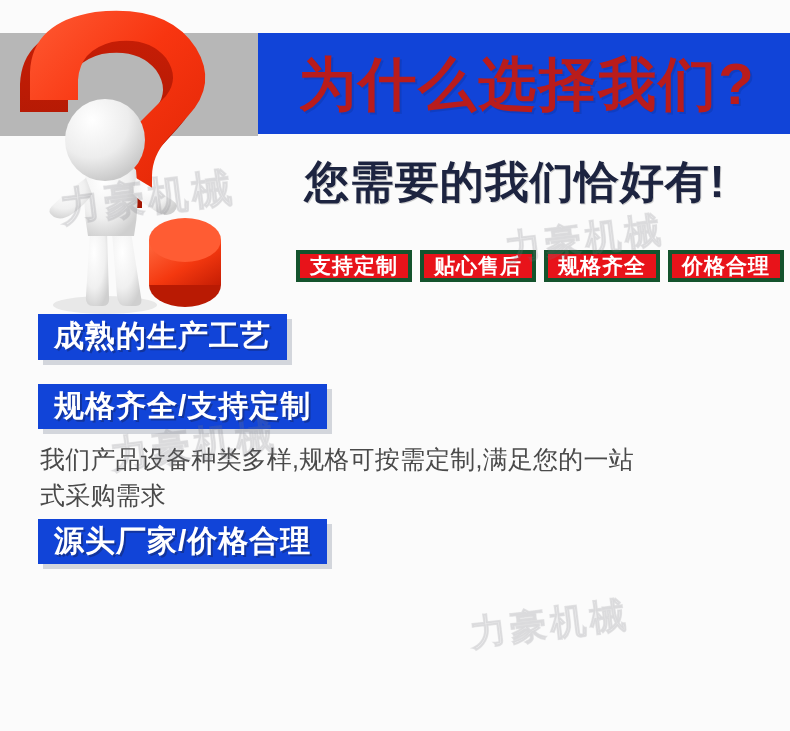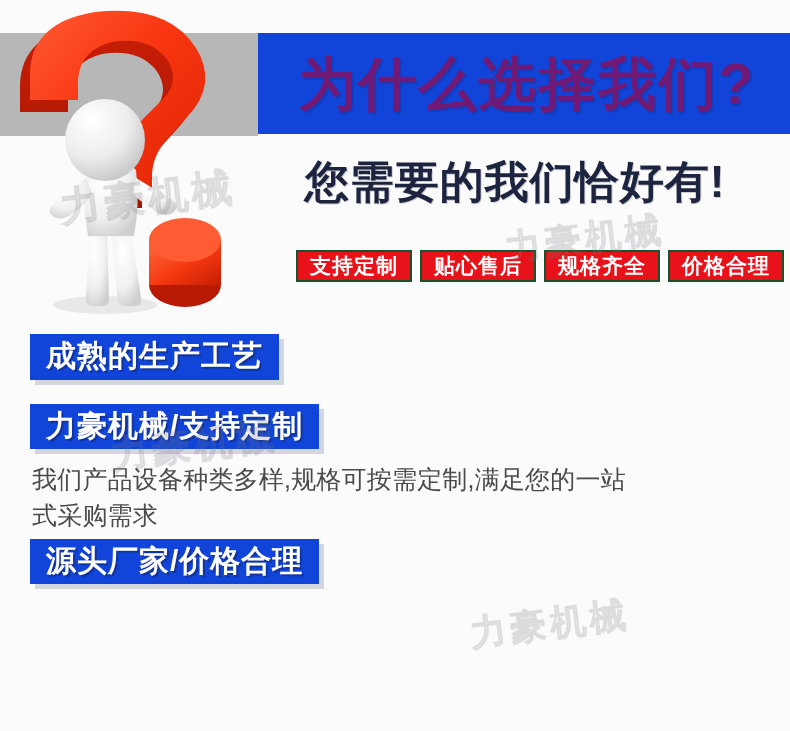--- a/index.html
+++ b/index.html
@@ -63,21 +63,21 @@
   }
   .title-main {
     position: absolute;
     left: 272px; top: 38px;
     width: 510px; height: 92px;
     display: flex;
     align-items: center;
     justify-content: center;
     font-size: 58px;
     font-weight: 700;
-    color: #701a75;
+    color: #b91c1c;
     letter-spacing: 2px;
     line-height: 1;
     z-index: 3;
     text-shadow: 2px 2px 0 rgba(0,0,0,0.10);
   }
   .title-sub {
     position: absolute;
     left: 265px; top: 158px;
     width: 500px;
     text-align: center;
@@ -96,21 +96,21 @@
     left: 296px; top: 250px;
     width: 488px;
     display: flex;
     gap: 8px;
     z-index: 5;
   }
   .badge {
     flex: 1 1 0;
     height: 32px;
     background: #e8131a;
-    border: 2px solid #14532d;
+    border: 4px solid #14532d;
     color: #ffffff;
     font-size: 21px;
     font-weight: 700;
     letter-spacing: 1px;
     display: flex;
     align-items: center;
     justify-content: center;
     box-sizing: border-box;
   }
 
@@ -119,23 +119,24 @@
     position: absolute;
     left: 0; top: 0;
     width: 270px; height: 320px;
     z-index: 2;
     pointer-events: none;
   }
 
   
   #features {
     position: absolute;
-    left: 0; top: 330px;
+    left: 0; top: 310px;
     width: 677px;
     z-index: 5;
+    padding-left: 8px;
   }
   .feature { position: relative; }
   .f1 { margin-top: 4px; }
   .f2 { margin-top: 24px; }
   .f3 { margin-top: 5px; text-decoration: underline; }
 
   .head-wrap {
     position: relative;
     display: inline-block;
     margin-left: 30px;
@@ -258,21 +259,21 @@
         <div class="head-block">
           <div class="head-text">成熟的生产工艺</div>
         </div>
       </div>
     </div>
 
     <div class="feature f2">
       <div class="head-wrap">
         <div class="head-shadow"></div>
         <div class="head-block">
-          <div class="head-text">力豪机械/支持定制</div>
+          <div class="head-text">规格齐全/支持定制</div>
         </div>
       </div>
       <div class="body-text">我们产品设备种类多样,规格可按需定制,满足您的一站式采购需求</div>
     </div>
 
     <div class="feature f3">
       <div class="head-wrap">
         <div class="head-shadow"></div>
         <div class="head-block">
           <div class="head-text">源头厂家/价格合理</div>

